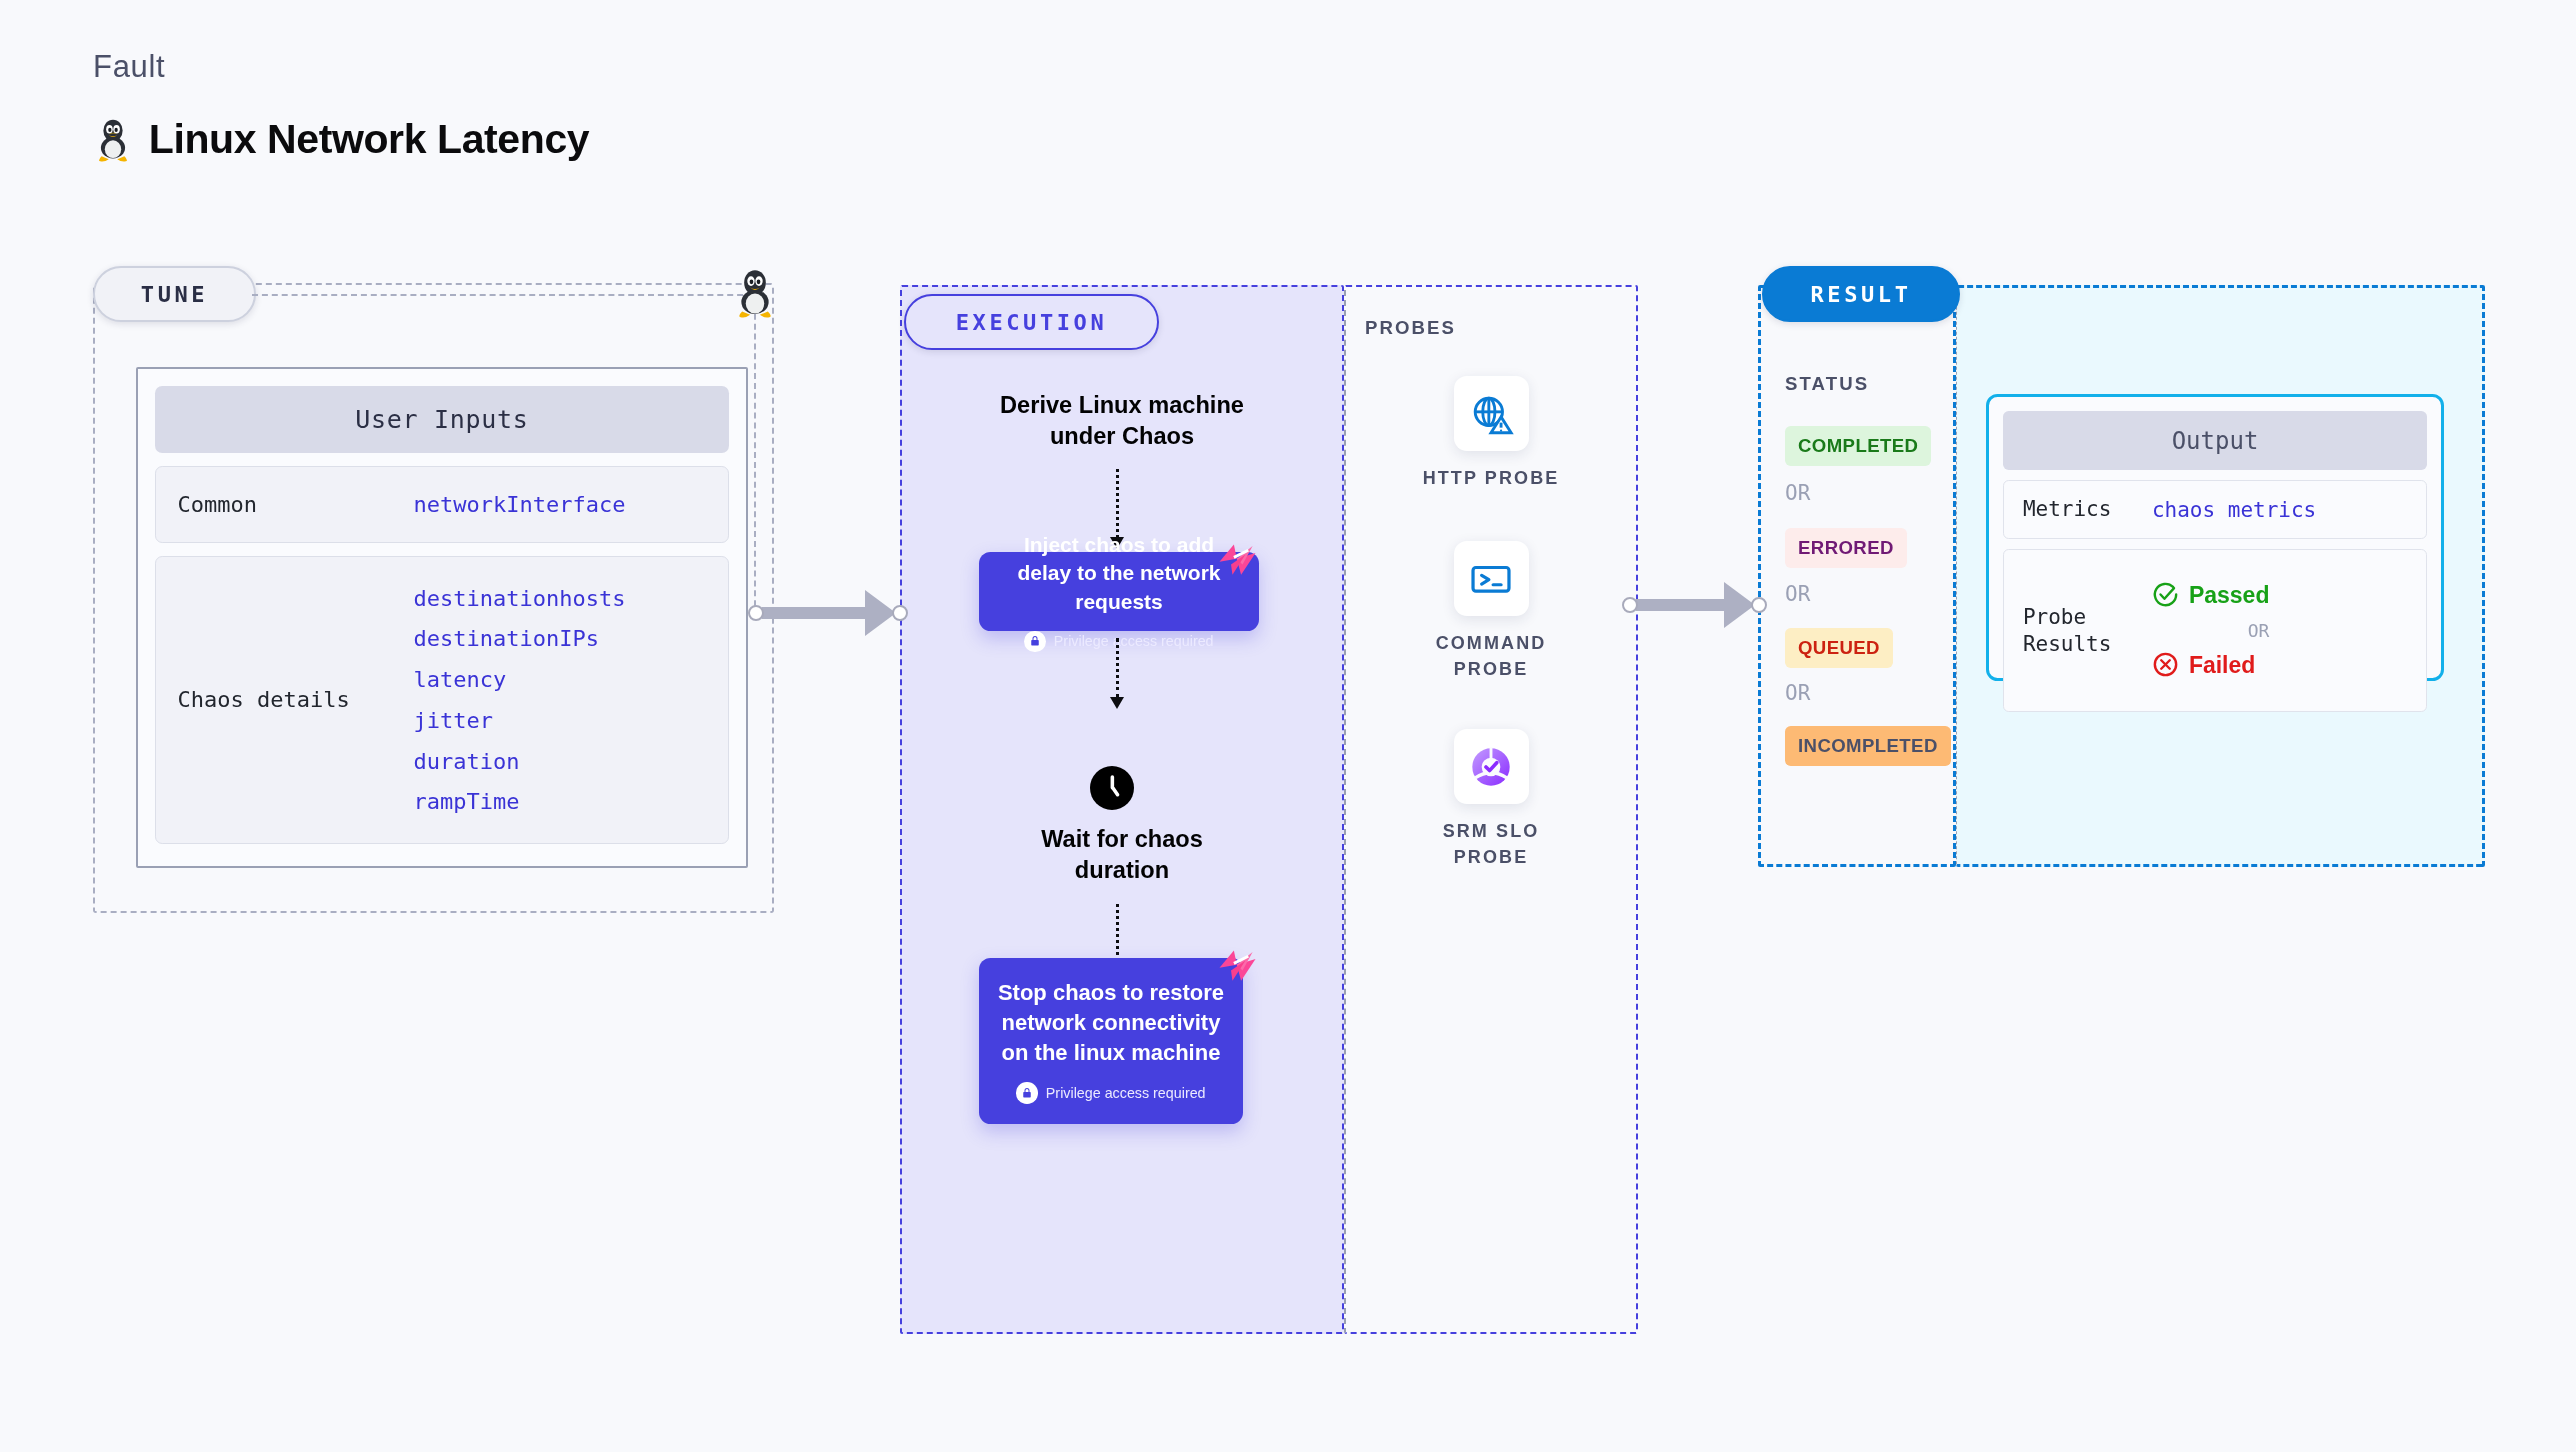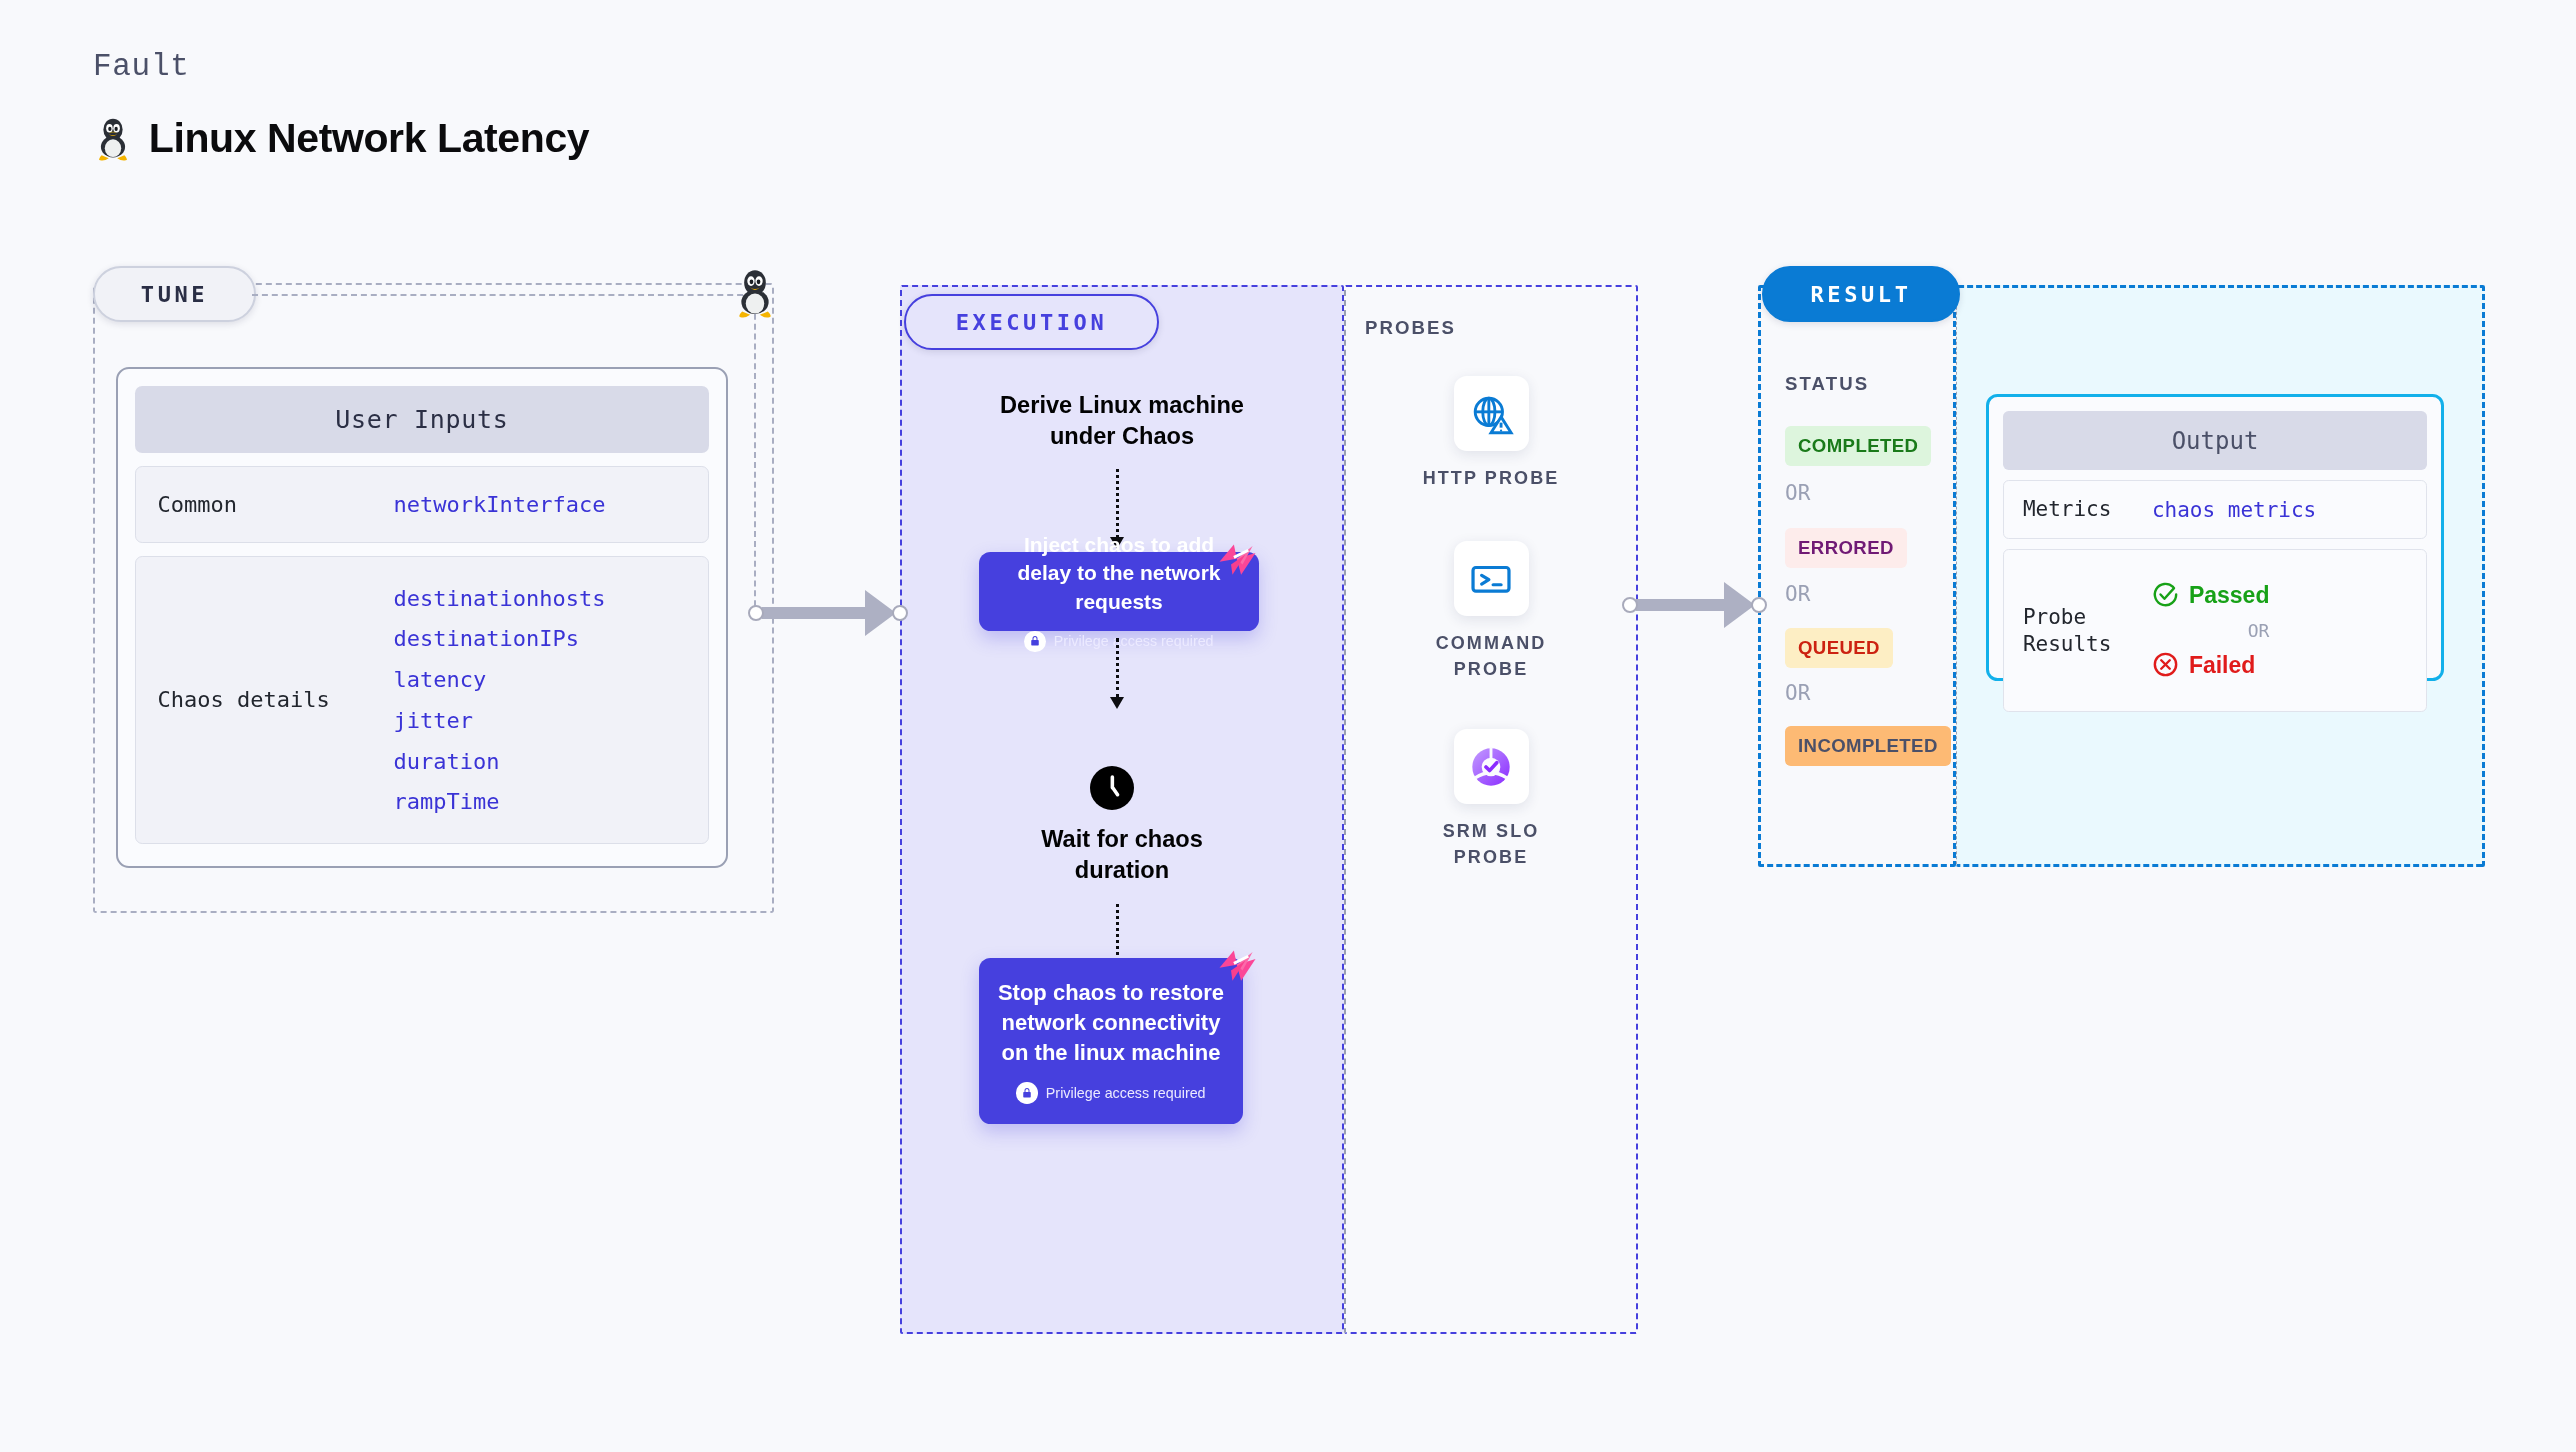--- a/index.html
+++ b/index.html
@@ -6,21 +6,21 @@
   html, body {
     width: 2576px; height: 1452px;
     background: #f8f9fc;
     font-family: "Liberation Sans", sans-serif;
     overflow: hidden;
   }
 
   
   #header { position: absolute; left: 93px; top: 49px; }
   #fault-label {
-    font-family: Liberation Mono, monospace;
+    font-family: Liberation Sans, sans-serif;
     font-size: 31px; color: #4b5068; letter-spacing: 0.7px;
   }
   #title-row { display:flex; align-items:center; gap: 15.8px; margin-top: 30px; }
   #title-text { font-size: 41px; font-weight: 800; color: #0b0b0d; letter-spacing: -0.4px; }
 
   
   .panel { position: absolute; }
   .dashed { position:absolute; }
   .badge-pill {
     position: absolute; display:flex; align-items:center; justify-content:center;
@@ -32,22 +32,22 @@
   
   #tune-dashed {
     left: 93px; top: 283px; width: 681px; height: 630px;
     border: 2.1px dashed #a9aec2; border-radius: 2.9px; background: transparent;
   }
   #tune-pill {
     left: 93px; top: 266px; width: 163px; height: 56px;
     background: #f1f2f7; border: 2.1px solid #cdd1de; color: #2a2e45; font-size: 22px;
   }
   #tune-card {
-    left: 116px; top: 367px; width: 612px; height: 501px;
-    background: #fafbfe; border: 2.1px solid #9aa0b4; border-radius: 13px;
+    left: 136px; top: 367px; width: 612px; height: 501px;
+    background: #fafbfe; border: 2.1px solid #9aa0b4; border-radius: 2px;
     padding: 17px 17px 18.6px 17px;
   }
   #user-inputs-header {
     height: 67px; background: #d8dae8; border-radius: 7.2px;
     display:flex; align-items:center; justify-content:center;
     font-family:"DejaVu Sans Mono","Liberation Mono",monospace;
     font-size: 25px; color: #2b2f45; font-weight: 500; letter-spacing: 0.7px;
   }
   .kv-box {
     margin-top: 13px; background: #f1f2f8; border: 1.4px solid #dcdfe9; border-radius: 7.2px;

